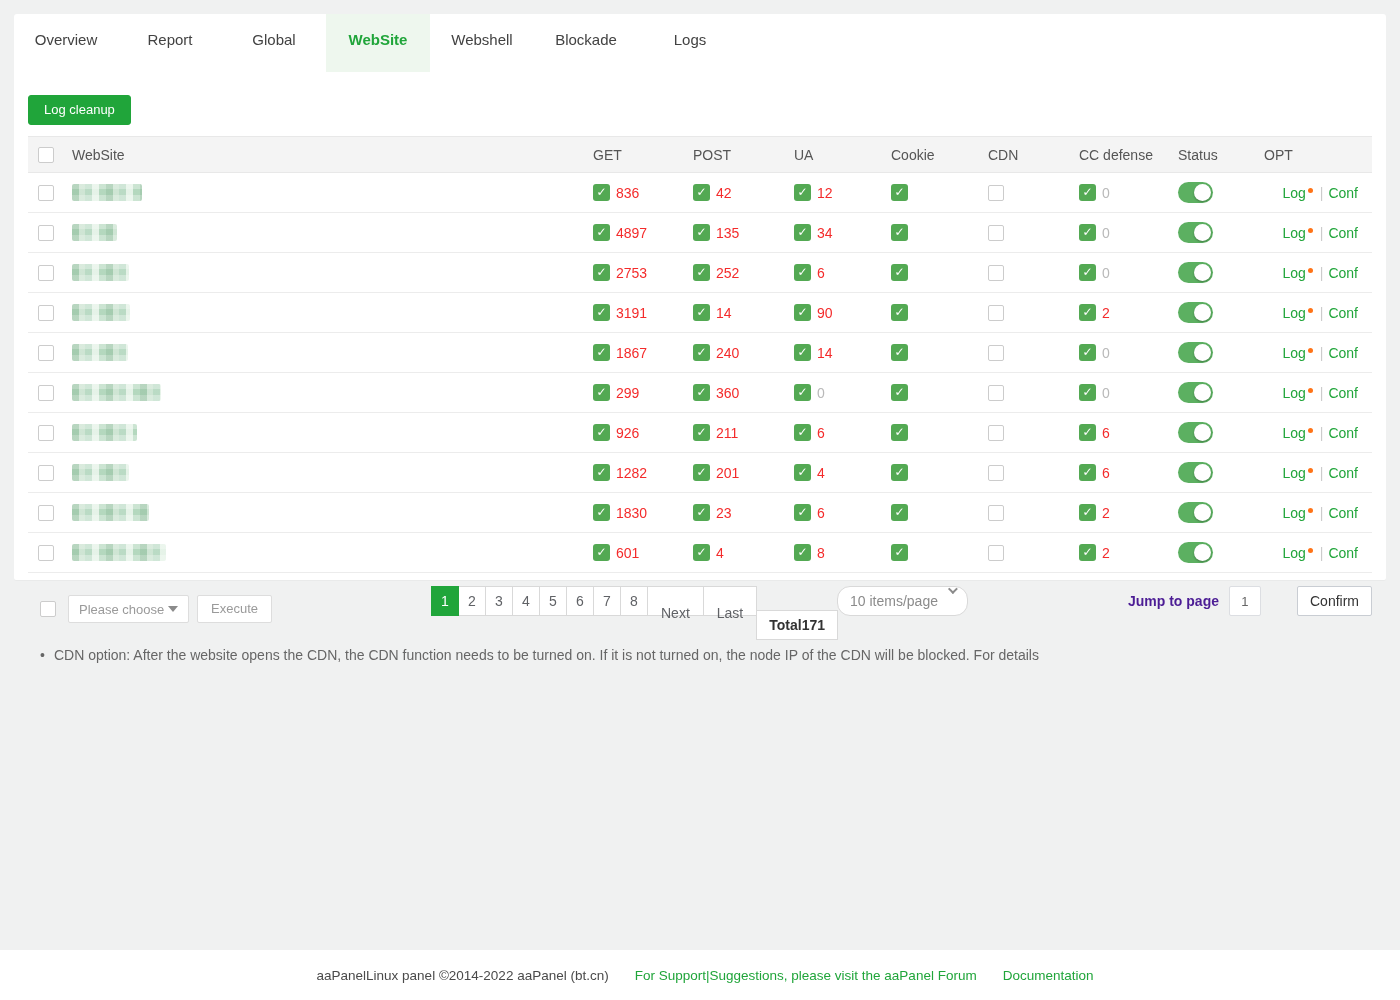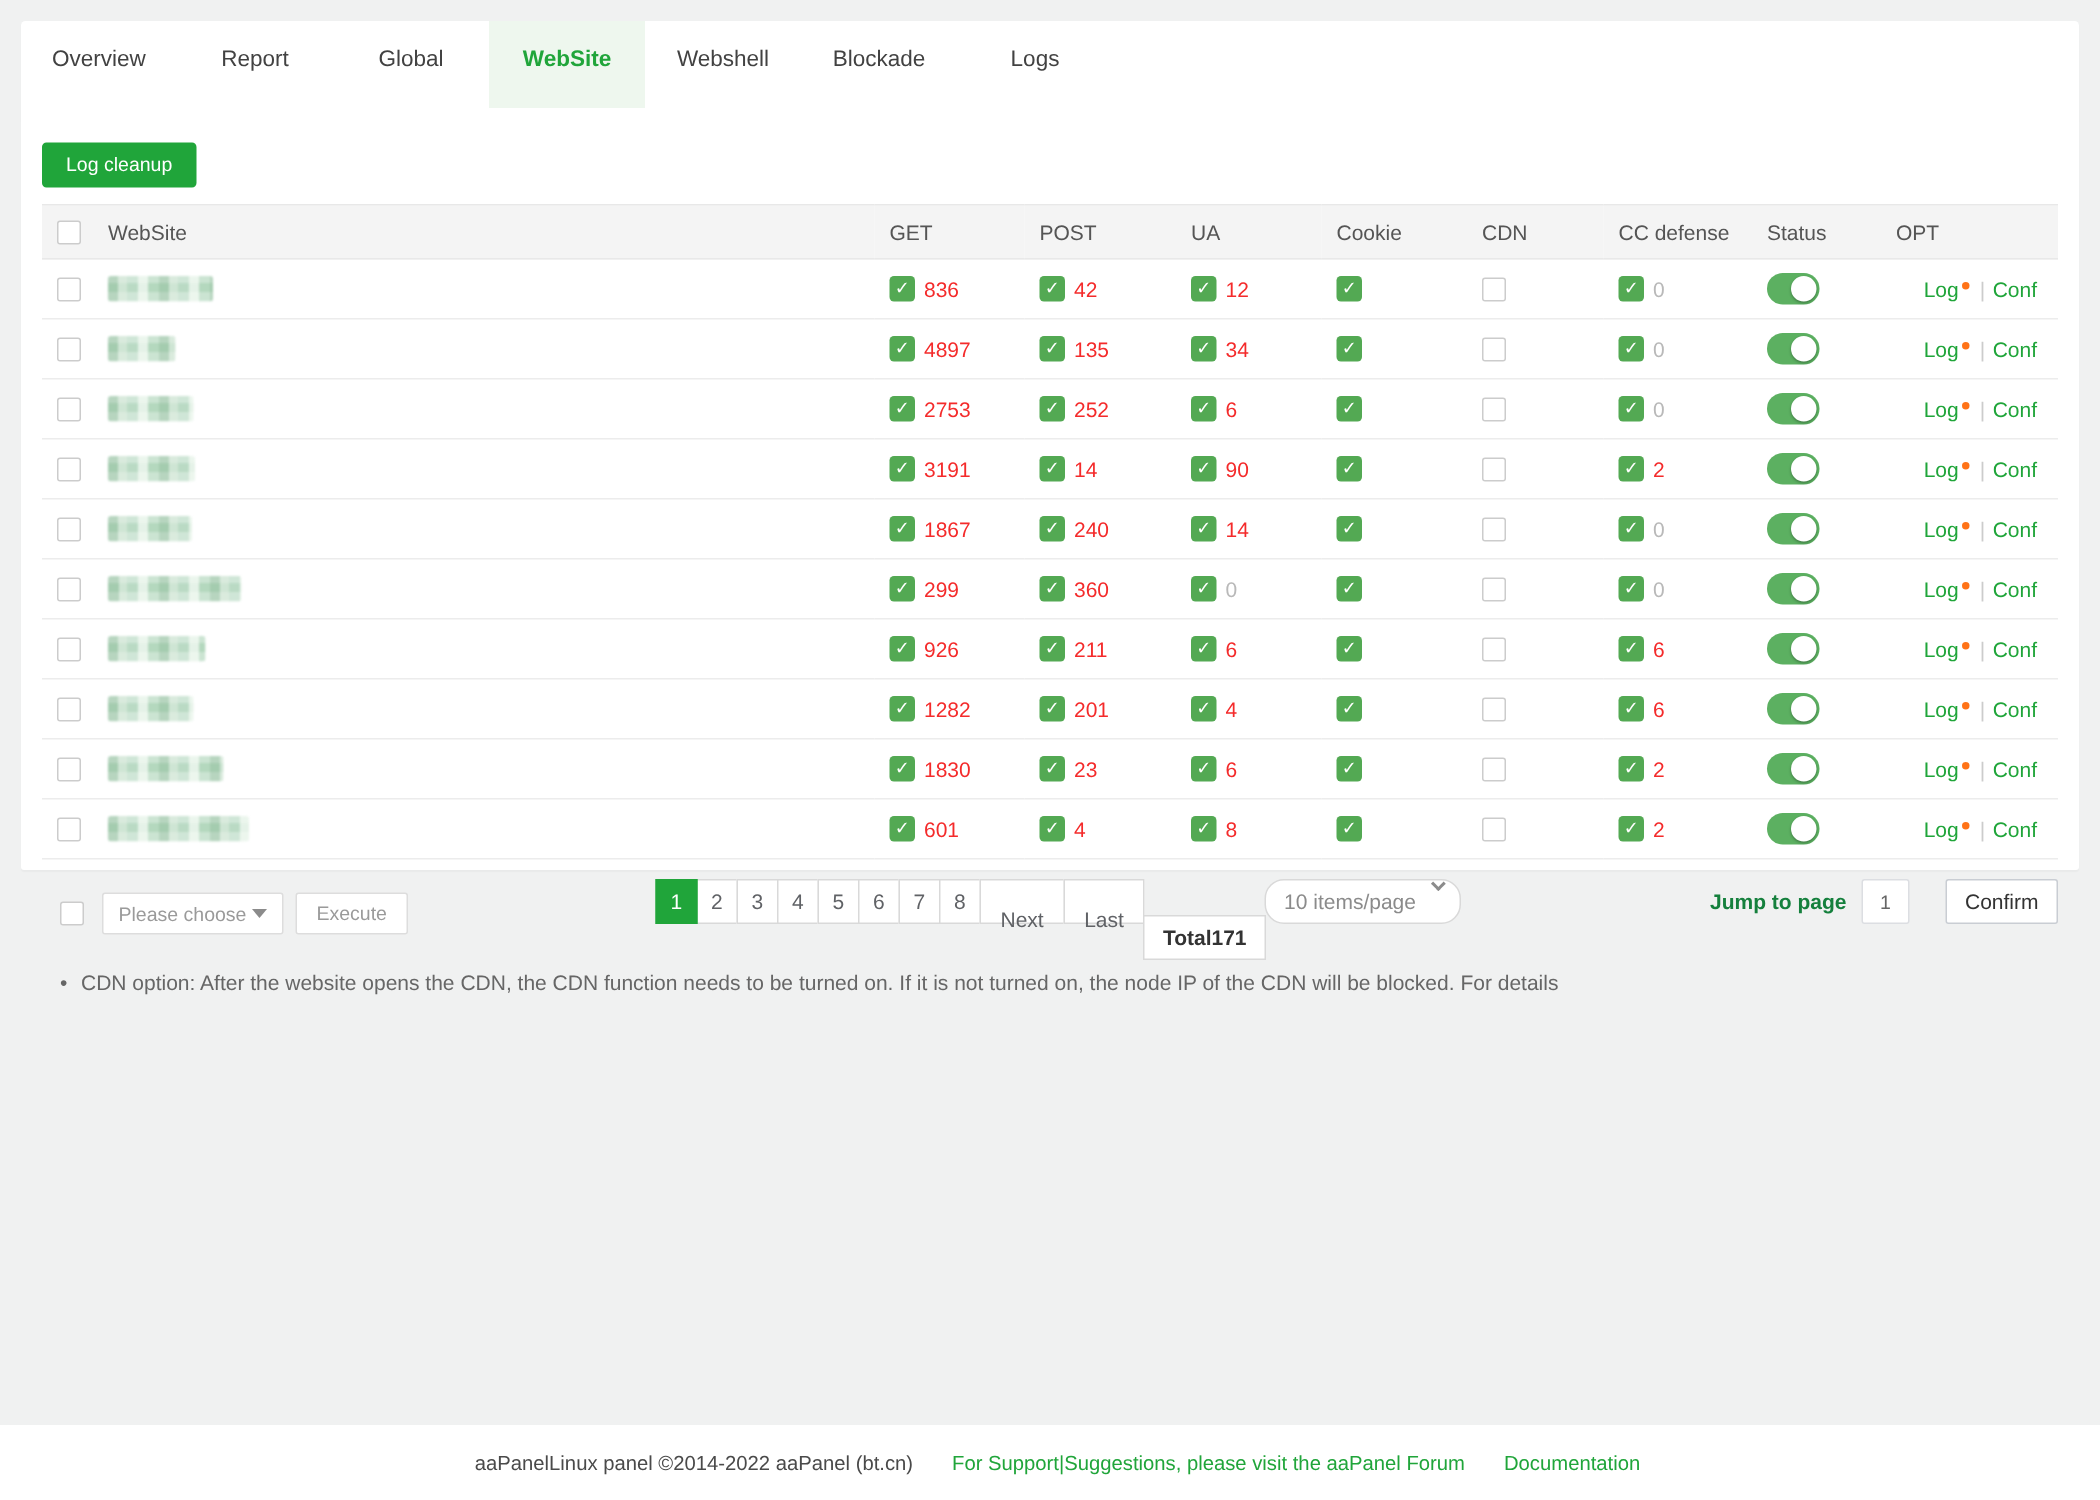--- a/index.html
+++ b/index.html
@@ -106,27 +106,27 @@
   }
   .pcell.page { width:28px; }
   .pcell.active { background:#20a53a; border-color:#20a53a; color:#fff; position:relative; z-index:1; }
   .pcell.word { padding:12px 13px; }
   .pcell.total { padding:0 12px; font-weight:bold; color:#333; cursor:default;margin-top:48px; }
   .pcell.perpage { padding:0 12px; color:#8b8b8b; display:flex; align-items:flex-start;border-radius:13px; }
   .chev { width:7px; height:7px; border-right:2px solid #8b8b8b; border-bottom:2px solid #8b8b8b; transform:rotate(45deg) translateY(-2px); display:inline-block; margin-left:10px; }
   .pages-holder { display:contents; }
 
   .jump { display:flex; align-items:center; }
-  .jump-label { font-size:14px; color:#15803d; font-weight:bold; }
+  .jump-label { font-size:14px; color:#4c1d95; font-weight:bold; }
   .jump-input {
     width:32px; height:30px; border:1px solid #dcdee2; border-radius:2px; margin-left:10px;
     text-align:center; font-size:13px; color:#666; font-family:"Liberation Sans",sans-serif;
   }
   .btn-confirm {
-    margin-left:24px; height:30px; line-height:28px; padding:0 12px; background:#fff;
+    margin-left:36px; height:30px; line-height:28px; padding:0 12px; background:#fff;
     border:1px solid #c9cdd3; border-radius:2px; color:#333; font-size:14px; cursor:pointer;
   }
 
   
   .note { margin-top:30px; font-size:14px; color:#666; padding-left:26px; position:relative; }
   .note .bullet { position:absolute; left:12px; top:0; color:#666; }
 
   
   .footer {
     position:absolute; left:0; top:950px; width:1400px; height:50px; background:#fff;

